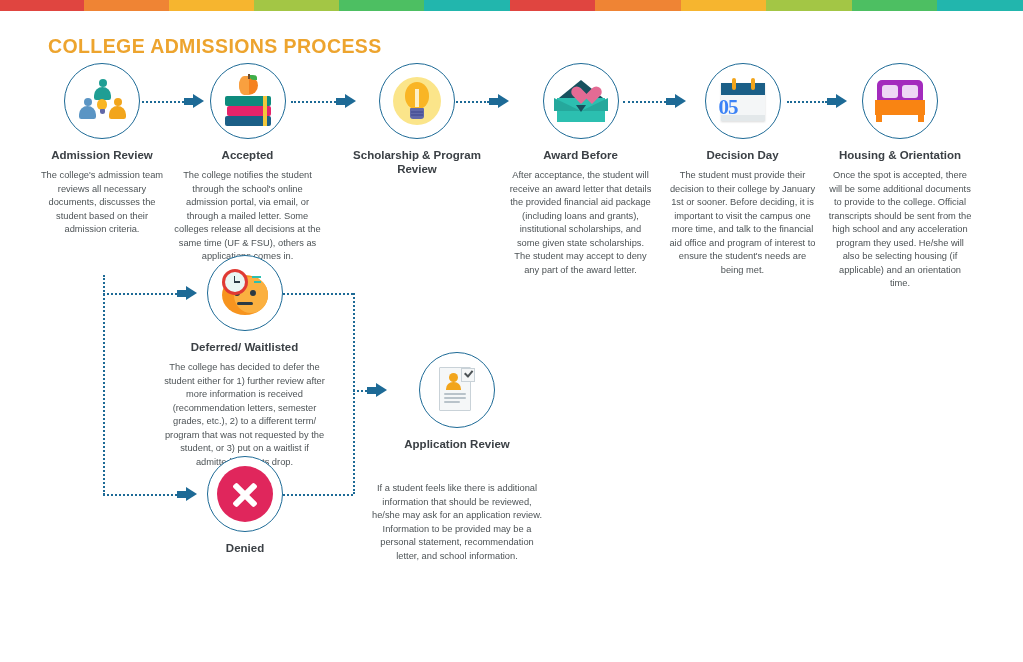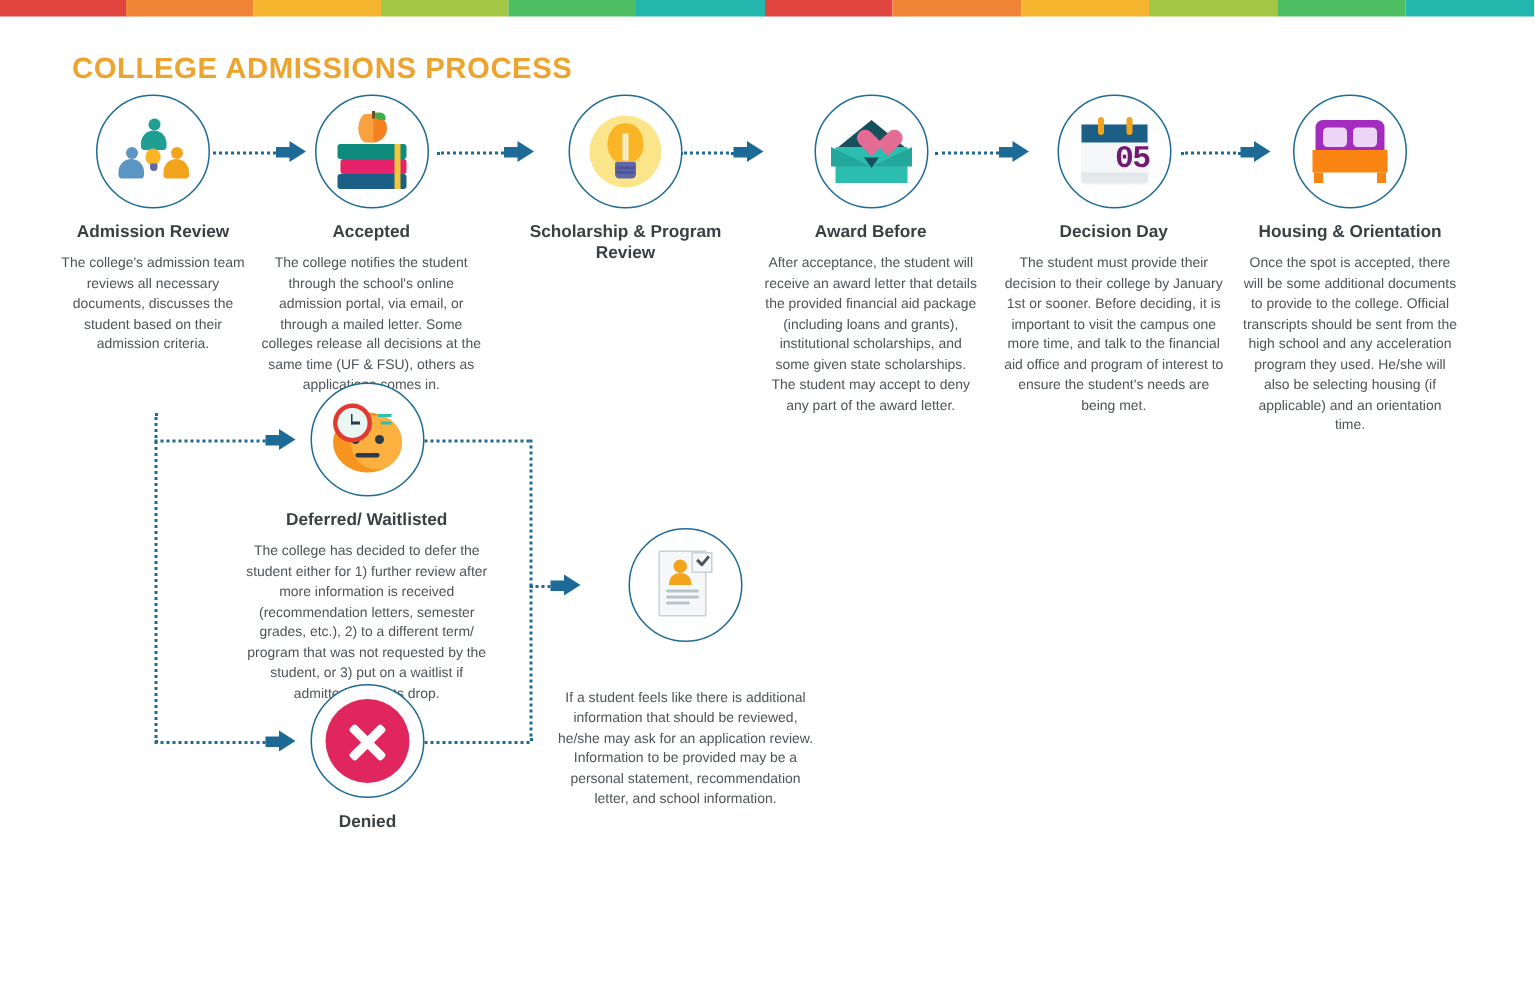--- a/index.html
+++ b/index.html
@@ -87,23 +87,23 @@
     content:""; position:absolute; width:11px; height:17px;
     background:#e36b94; border-radius:9px 9px 0 0;
   }
   .heart:before { left:11px; transform:rotate(-45deg); transform-origin:0 100%; }
   .heart:after  { left:11px; transform:rotate(45deg);  transform-origin:100% 100%; }
 
   
   .cal { position:absolute; background:#f4f6f7; box-shadow:0 1px 2px rgba(0,0,0,.15); }
   .cal-head { position:absolute; background:#1b5f87; }
   .cal-ring { position:absolute; width:4px; background:#f2a51c; border-radius:2px; }
-  .cal-num { position:absolute; width:100%; text-align:right;
-             font-family:Liberation Mono, monospace; font-weight:bold;
-             color:#701a75; font-size:21px; letter-spacing:-1px; }
+  .cal-num { position:absolute; width:100%; text-align:left;
+             font-family:Liberation Serif, serif; font-weight:bold;
+             color:#3b82f6; font-size:21px; letter-spacing:-1px; }
 
   
   .bed-head { position:absolute; background:#a32bbd; border-radius:5px 5px 0 0; }
   .pillow { position:absolute; background:#edd6f5; border-radius:3px; }
   .bed-base { position:absolute; background:#f98412; }
   .bed-leg { position:absolute; background:#f98412; }
 
   
   .face { position:absolute; border-radius:50%; background:#f7941e; }
   .face2 { position:absolute; border-radius:50%; background:#fbb040; }
@@ -326,14 +326,15 @@
       <div class="doc-line" style="left:9px;top:28px;width:22px;"></div>
       <div class="doc-line" style="left:9px;top:32px;width:22px;"></div>
       <div class="doc-line" style="left:9px;top:36px;width:16px;"></div>
       <div class="doc-check" style="left:26px;top:3px;width:15px;height:15px;">
         <div style="position:absolute;left:0;top:0;width:14px;height:14px;background:#f5f7f8;border:1.2px solid #c9d2d8;"></div>
         <div style="position:absolute;left:3px;top:6px;width:5px;height:2px;background:#4d5356;transform:rotate(45deg);"></div>
         <div style="position:absolute;left:5px;top:5px;width:8px;height:2px;background:#4d5356;transform:rotate(-50deg);"></div>
       </div>
     </div>
   </div>
+  <div class="node-title">Application Review</div>
   <div class="node-body" style="padding:0 6px;margin-top:31px;">If a student feels like there is additional information that should be reviewed, he/she may ask for an application review. Information to be provided may be a personal statement, recommendation letter, and school information.</div>
 </div>
 
 </body></html>

